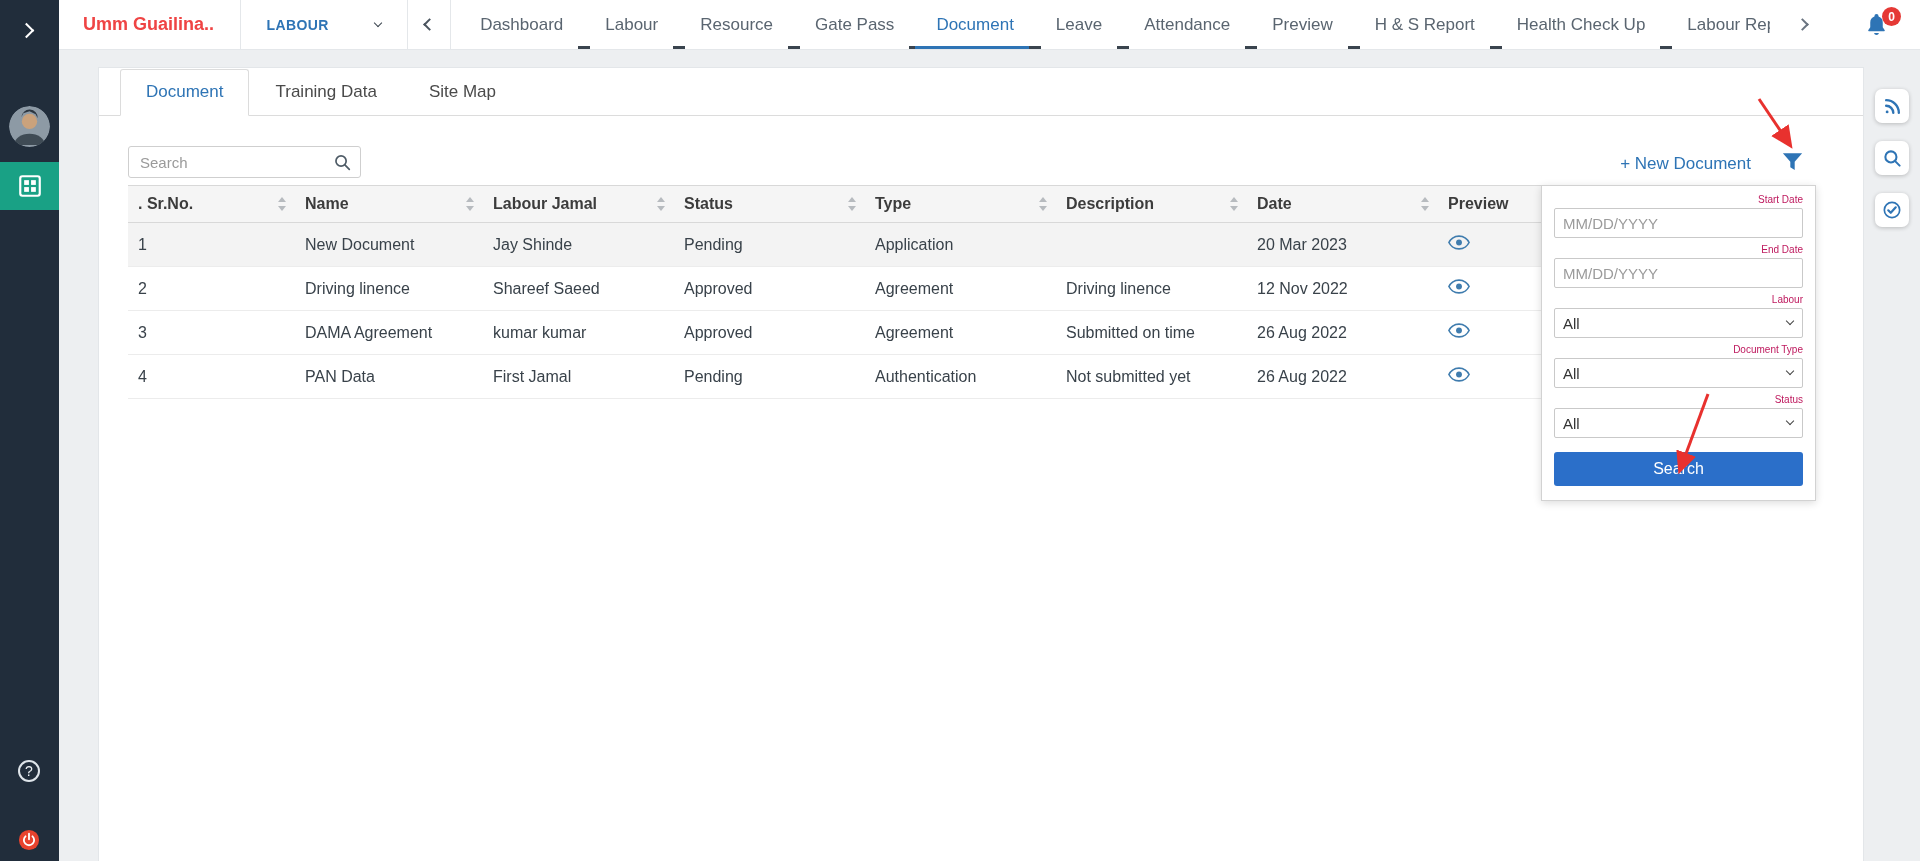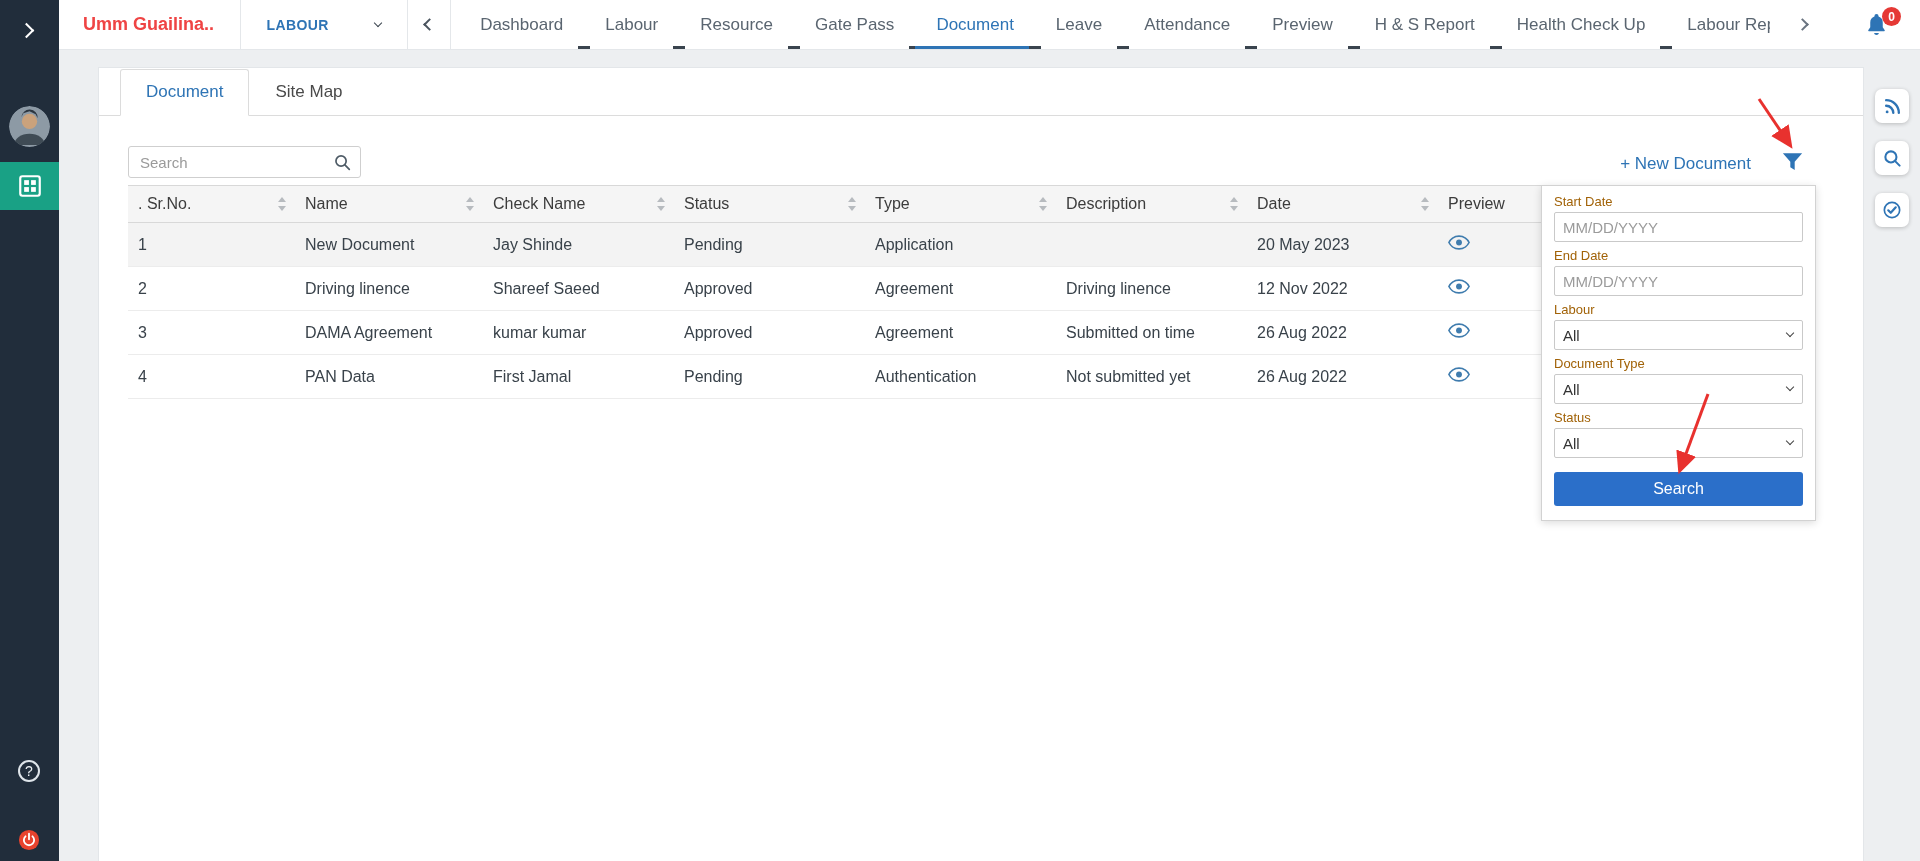--- a/index.html
+++ b/index.html
@@ -72,21 +72,21 @@
   .search-box input::placeholder { color:#9a9a9a; }
 
   .new-doc { position:absolute; top:86px; right:112px; color:#2e74b5; font-size:17px;
              cursor:pointer; white-space:nowrap; }
   .funnel-btn { position:absolute; top:84px; right:60px; cursor:pointer; line-height:0; }
 
   
   table.doc-table { position:absolute; left:29px; top:117px; width:1660px;
                     border-collapse:collapse; table-layout:fixed; }
   .doc-table thead th { background:#f5f5f5; border-top:1px solid #d8d8d8; border-bottom:1px solid #d8d8d8;
-                        font-size:16px; font-weight:400; color:#3c3c3c; text-align:left;
+                        font-size:16px; font-weight:700; color:#3c3c3c; text-align:left;
                         padding:9px 26px 9px 10px; position:relative; cursor:pointer; white-space:nowrap; }
   .sort { position:absolute; right:9px; top:50%; margin-top:-8px; width:8px; height:16px; }
   .sort::before { content:""; position:absolute; top:1px; left:0;
                   border-left:4px solid transparent; border-right:4px solid transparent;
                   border-bottom:5px solid #b7bbbf; }
   .sort::after  { content:""; position:absolute; bottom:1px; left:0;
                   border-left:4px solid transparent; border-right:4px solid transparent;
                   border-top:5px solid #b7bbbf; }
   .doc-table tbody td { padding:12px 10px; font-size:16px; color:#39424a;
                         border-bottom:1px solid #ececec; white-space:nowrap; overflow:hidden; }
@@ -103,21 +103,21 @@
   .pag-chev .chev { width:10px; height:10px; border-width:2.4px; }
   .pag-prev { color:#8b959e; }
   .pag-next { color:#2e74b5; }
   .pag-page { width:34px; height:37px; border:1px solid #8db6dd; background:#e8f1fa; color:#333;
               display:flex; align-items:center; justify-content:center; border-radius:2px; cursor:pointer; }
 
   
   .filter-panel { position:absolute; left:1442px; top:117px; width:275px; background:#fff;
                   border:1px solid #d2d2d2; box-shadow:0 2px 8px rgba(0,0,0,.14);
                   padding:8px 12px 14px; z-index:30; }
-  .f-label { font-size:13px; color:#a16207; margin:6px 0 3px; }
+  .f-label { font-size:10px; color:#be185d; margin:6px 0 3px;text-align:right; }
   .f-label:first-child { margin-top:0; }
   .f-input { width:100%; height:30px; border:1px solid #c9c9c9; border-radius:2px;
              padding:0 8px; font-size:15px; color:#333; font-family:inherit; background:#fff; }
   .f-input::placeholder { color:#9b9b9b; }
   .sel { position:relative; }
   .sel select { appearance:none; -webkit-appearance:none; -moz-appearance:none; padding-right:24px; cursor:pointer; }
   .sel .chev { position:absolute; right:10px; top:10px; width:6px; height:6px; border-width:1.6px;
                color:#444; pointer-events:none; }
   .btn-search { margin-top:14px; width:100%; height:34px; border:none; border-radius:3px;
                 background:#2b6fc9; color:#fff; font-size:16px; font-family:inherit; cursor:pointer; }
@@ -200,20 +200,21 @@
       <path d="M9.6 20.2a2.5 2.5 0 0 0 4.8 0z"></path>
     </svg>
     <span class="bell-badge">0</span>
   </div>
 </div>
 
 <div class="card">
 
   <div class="card-tabs">
     <div class="card-tab active">Document</div>
+    <div class="card-tab">Training Data</div>
     <div class="card-tab">Site Map</div>
   </div>
 
   <div class="search-box">
     <input type="text" placeholder="Search" style="">
     <span style="line-height:0;">
       <svg width="17" height="17" viewBox="0 0 20 20" fill="none" stroke="#4e5b66" stroke-width="2" stroke-linecap="round">
         <circle cx="8.3" cy="8.3" r="6"></circle>
           <path d="M12.8 12.8 18 18"></path>
       </svg>
@@ -235,37 +236,37 @@
         <col style="width:191px">
       <col style="width:191px">
         <col style="width:191px">
         <col style="width:191px">
         <col style="width:350px">
     </colgroup>
     <thead>
       <tr>
         <th><span>. Sr.No.</span><span class="sort"></span></th>
         <th><span>Name</span><span class="sort"></span></th>
-        <th><span>Check Name</span><span class="sort"></span></th>
+        <th><span>Labour Jamal</span><span class="sort"></span></th>
         <th><span>Status</span><span class="sort"></span></th>
         <th><span>Type</span><span class="sort"></span></th>
         <th><span>Description</span><span class="sort"></span></th>
         <th><span>Date</span><span class="sort"></span></th>
         <th><span>Preview</span></th>
       </tr>
     </thead>
     <tbody>
       <tr class="shaded">
         <td>1</td>
         <td>New Document</td>
         <td>Jay Shinde</td>
         <td class="st-pending">Pending</td>
         <td>Application</td>
         <td></td>
-        <td>20 May 2023</td>
+        <td>20 Mar 2023</td>
         <td><span class="eye-btn"><svg width="22" height="15" viewBox="0 0 24 16">
                 <path d="M12 1C6.5 1 2.5 5 1 8c1.5 3 5.5 7 11 7s9.5-4 11-7c-1.5-3-5.5-7-11-7z" fill="none" stroke="#3f7cae" stroke-width="1.8"></path>
                 <circle cx="12" cy="8" r="3.2" fill="#3f7cae"></circle>
               </svg></span></td>
       </tr>
       <tr>
         <td>2</td>
         <td>Driving linence</td>
         <td>Shareef Saeed</td>
         <td class="st-approved">Approved</td>

